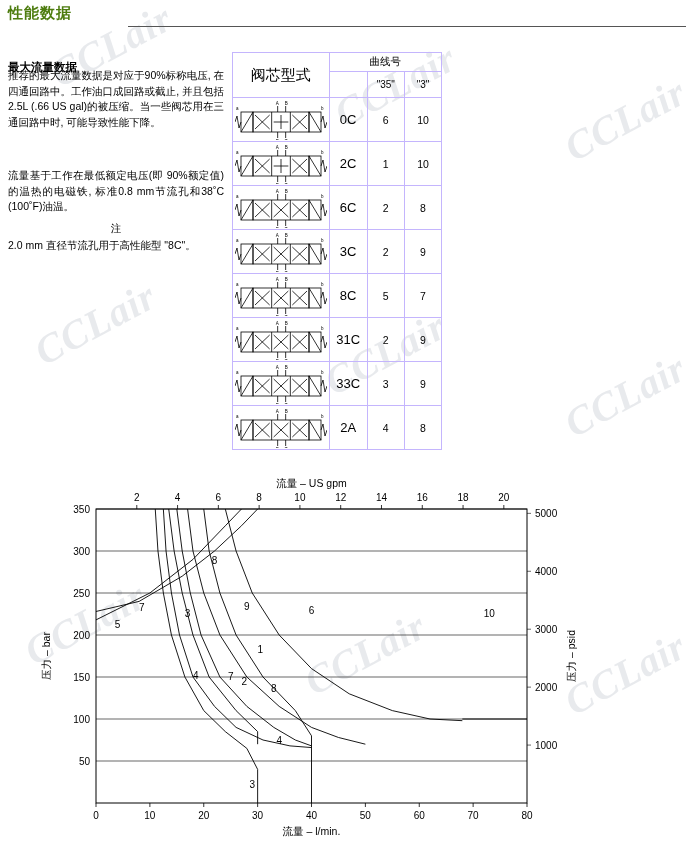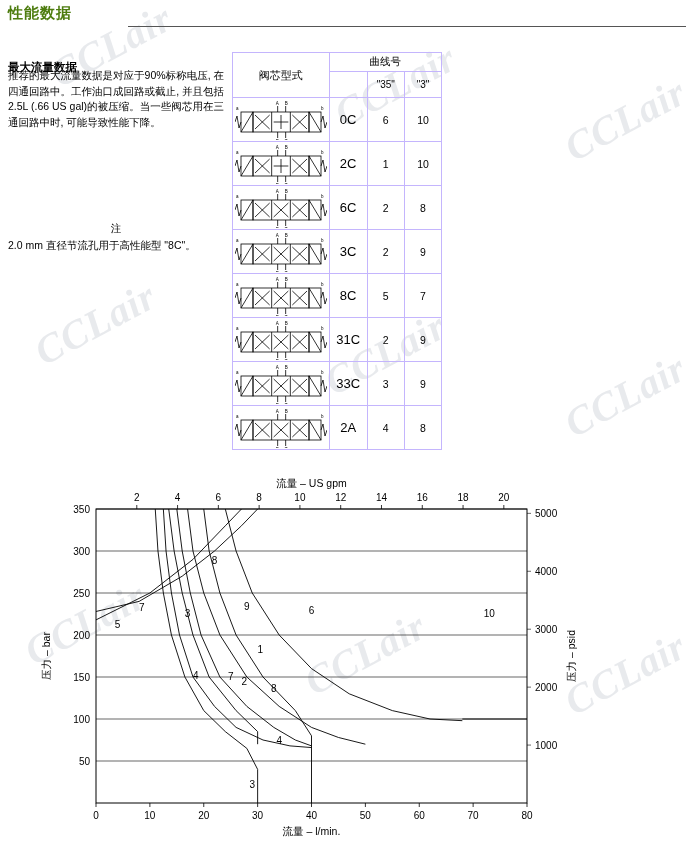--- a/index.html
+++ b/index.html
@@ -76,21 +76,21 @@
     border-collapse: collapse;
     font-size: 10px;
   }
   .tbl td, .tbl th {
     border: 1px solid #c4b5fd;
     padding: 0;
     text-align: center;
     vertical-align: middle;
     font-weight: normal;
   }
-  .th-spool { width: 96px; height: 44px; font-size: 11px; margin-left: 12px; }
+  .th-spool { width: 96px; height: 44px; font-size: 15px; margin-left: 12px; }
   .th-curve { height: 18px; font-size: 10.5px; }
   .th-35, .th-3 { width: 38px; height: 24px; font-size: 10px; }
   .c-code { width: 38px; font-size: 13px; }
   .c-num  { width: 38px; font-size: 10.5px; }
   .row-h { height: 44px; }
   .sym-cell { padding: 1px 2px; }
 
   
   .symwrap {
     width: 92px;
@@ -144,20 +144,21 @@
   <div class="wm wm6">CCLair</div>
   <div class="wm wm7">CCLair</div>
   <div class="wm wm8">CCLair</div>
   <div class="wm wm9">CCLair</div>
 
   <div class="page-title">性能数据</div>
   <div class="title-rule"></div>
 
   <div class="sec-title">最大流量数据</div>
   <div class="para para1">推荐的最大流量数据是对应于90%标称电压, 在四通回路中。工作油口成回路或截止, 并且包括2.5L (.66 US gal)的被压缩。当一些阀芯用在三通回路中时, 可能导致性能下降。</div>
+  <div class="para para2">流量基于工作在最低额定电压(即 90%额定值)的温热的电磁铁, 标准0.8 mm节流孔和38˚C (100˚F)油温。</div>
   <div class="note-label">注</div>
   <div class="note-text">2.0 mm 直径节流孔用于高性能型 "8C"。</div>
 
   <table class="tbl">
     <thead>
       <tr>
         <th class="th-spool" rowspan="2">阀芯型式</th>
         <th class="th-curve" colspan="3">曲线号</th>
       </tr>
       <tr>

